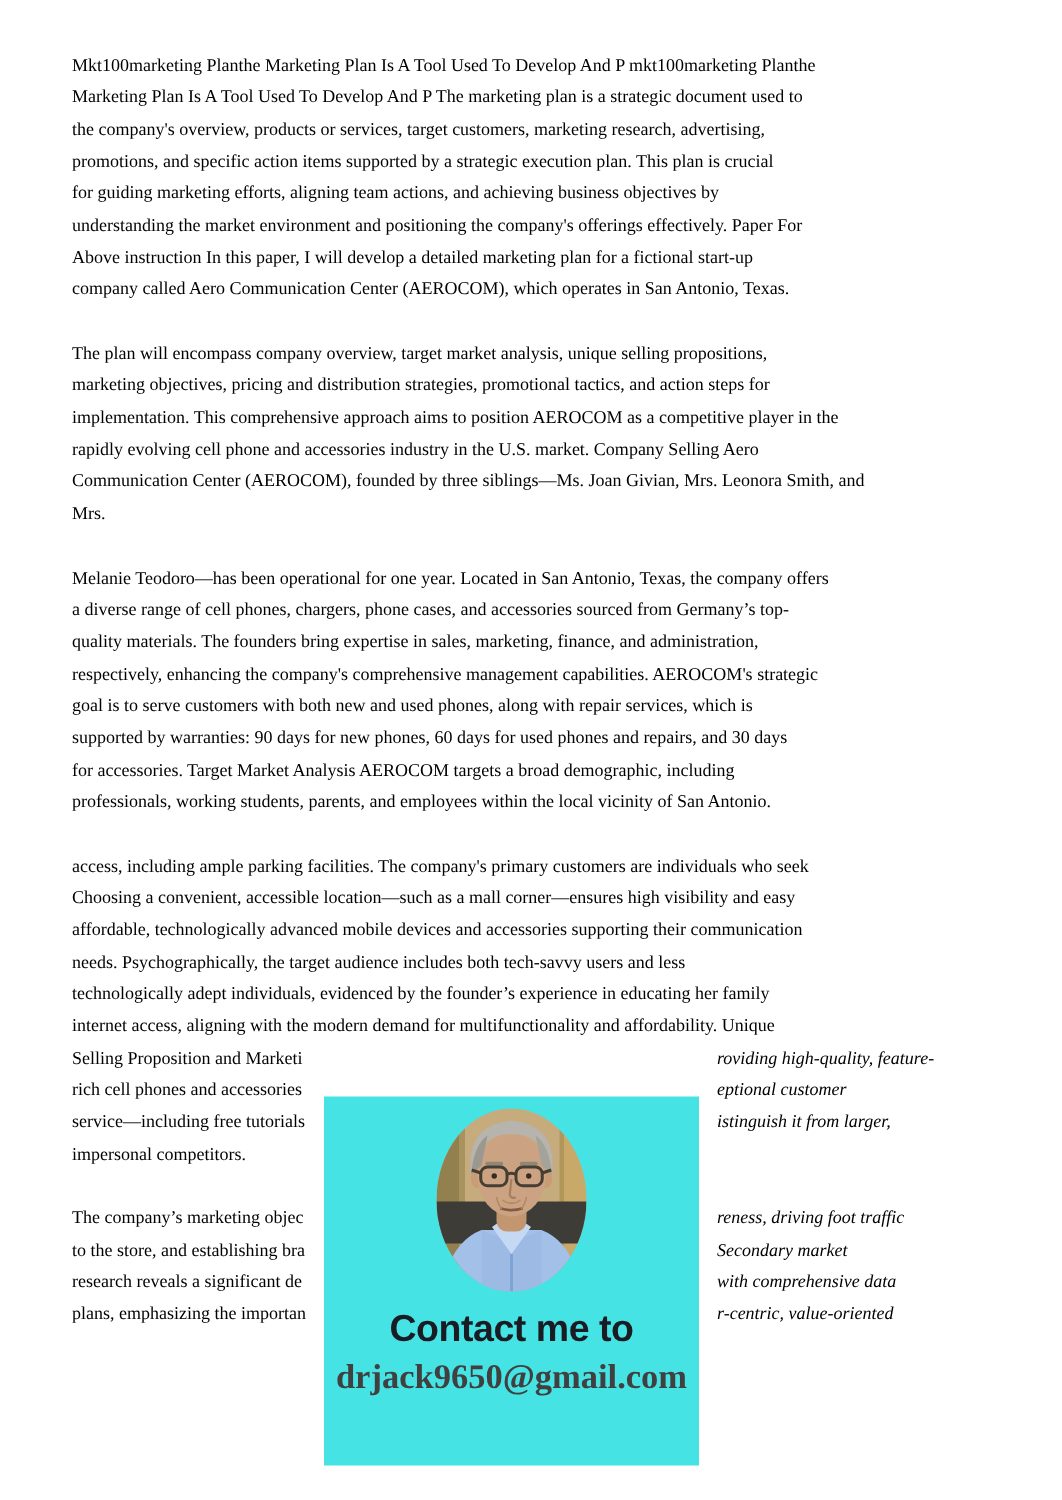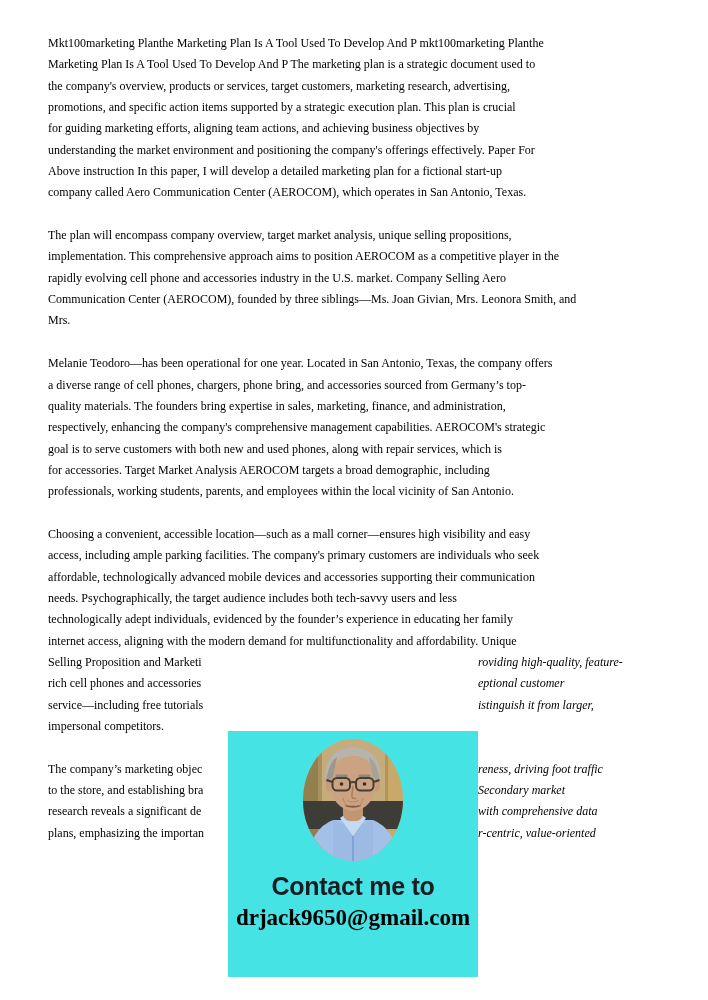--- a/index.html
+++ b/index.html
@@ -20,21 +20,21 @@
     line-height: 21.35px;
     color: #000000;
   }
   #doc p { margin: 0 0 21.35px 0; }
   .line { display: block; white-space: nowrap; }
   .line.split { position: relative; }
   .frag-left { white-space: nowrap; }
   .frag-right { position: absolute; left: 430px; top: 0; white-space: nowrap; font-style: italic; }
   .overlay {
     position: absolute;
-    left: 228px;
+    left: 216px;
     top: 731px;
     width: 250px;
     height: 246px;
     text-align: center;
     z-index: 5;
   }
   .photo { margin-top: 8px; line-height: 0; }
   .headline {
     margin-top: 10px;
     font-family: "Liberation Sans", sans-serif;
@@ -63,37 +63,39 @@
         <span class="line">Marketing Plan Is A Tool Used To Develop And P The marketing plan is a strategic document used to</span>
         <span class="line">the company's overview, products or services, target customers, marketing research, advertising,</span>
         <span class="line">promotions, and specific action items supported by a strategic execution plan. This plan is crucial</span>
         <span class="line">for guiding marketing efforts, aligning team actions, and achieving business objectives by</span>
         <span class="line">understanding the market environment and positioning the company's offerings effectively. Paper For</span>
         <span class="line">Above instruction In this paper, I will develop a detailed marketing plan for a fictional start-up</span>
         <span class="line">company called Aero Communication Center (AEROCOM), which operates in San Antonio, Texas.</span>
       </p>
       <p>
         <span class="line">The plan will encompass company overview, target market analysis, unique selling propositions,</span>
+        <span class="line">marketing objectives, pricing and distribution strategies, promotional tactics, and action steps for</span>
         <span class="line">implementation. This comprehensive approach aims to position AEROCOM as a competitive player in the</span>
         <span class="line">rapidly evolving cell phone and accessories industry in the U.S. market. Company Selling Aero</span>
         <span class="line">Communication Center (AEROCOM), founded by three siblings—Ms. Joan Givian, Mrs. Leonora Smith, and</span>
         <span class="line">Mrs.</span>
       </p>
       <p>
         <span class="line">Melanie Teodoro—has been operational for one year. Located in San Antonio, Texas, the company offers</span>
-        <span class="line">a diverse range of cell phones, chargers, phone bring, and accessories sourced from Germany’s top-</span>
+        <span class="line">a diverse range of cell phones, chargers, phone cases, and accessories sourced from Germany’s top-</span>
         <span class="line">quality materials. The founders bring expertise in sales, marketing, finance, and administration,</span>
         <span class="line">respectively, enhancing the company's comprehensive management capabilities. AEROCOM's strategic</span>
         <span class="line">goal is to serve customers with both new and used phones, along with repair services, which is</span>
+        <span class="line">supported by warranties: 90 days for new phones, 60 days for used phones and repairs, and 30 days</span>
         <span class="line">for accessories. Target Market Analysis AEROCOM targets a broad demographic, including</span>
         <span class="line">professionals, working students, parents, and employees within the local vicinity of San Antonio.</span>
       </p>
       <p>
+        <span class="line">access, including ample parking facilities. The company's primary customers are individuals who seek</span>
         <span class="line">Choosing a convenient, accessible location—such as a mall corner—ensures high visibility and easy</span>
-        <span class="line">access, including ample parking facilities. The company's primary customers are individuals who seek</span>
         <span class="line">affordable, technologically advanced mobile devices and accessories supporting their communication</span>
         <span class="line">needs. Psychographically, the target audience includes both tech-savvy users and less</span>
         <span class="line">technologically adept individuals, evidenced by the founder’s experience in educating her family</span>
         <span class="line">internet access, aligning with the modern demand for multifunctionality and affordability. Unique</span>
         <span class="line split"><span class="frag-left">Selling Proposition and Marketi</span><span class="frag-right">roviding high-quality, feature-</span></span>
         <span class="line split"><span class="frag-left">rich cell phones and accessories</span><span class="frag-right">eptional customer</span></span>
         <span class="line split"><span class="frag-left">service—including free tutorials</span><span class="frag-right">istinguish it from larger,</span></span>
         <span class="line">impersonal competitors.</span>
       </p>
       <p>
@@ -146,16 +148,16 @@
           <path d="M44 61 Q47 63.5 50 63 Q53 63.5 56 61" fill="none" stroke="#b08a62" stroke-width="1"></path>
           <path d="M42.5 66.5 Q50 69 57.5 66.5" fill="none" stroke="#855a40" stroke-width="1.8"></path>
           <path d="M40 59 Q41 64 43.5 67" fill="none" stroke="#b08a62" stroke-width="1"></path>
           <path d="M60 59 Q59 64 56.5 67" fill="none" stroke="#b08a62" stroke-width="1"></path>
         </g>
       </svg>
     </div>
     <div class="headline" style="color: rgb(26, 28, 35);">
       <span>Contact me to</span>
     </div>
-    <div class="email" style="color: #000000; font-family: Liberation Serif, serif;">drjack9650@gmail.com</div>
+    <div class="email" style="color: #404040; font-family: Liberation Serif, serif;">drjack9650@gmail.com</div>
   </div>
 
 </div>
 
 </body></html>

